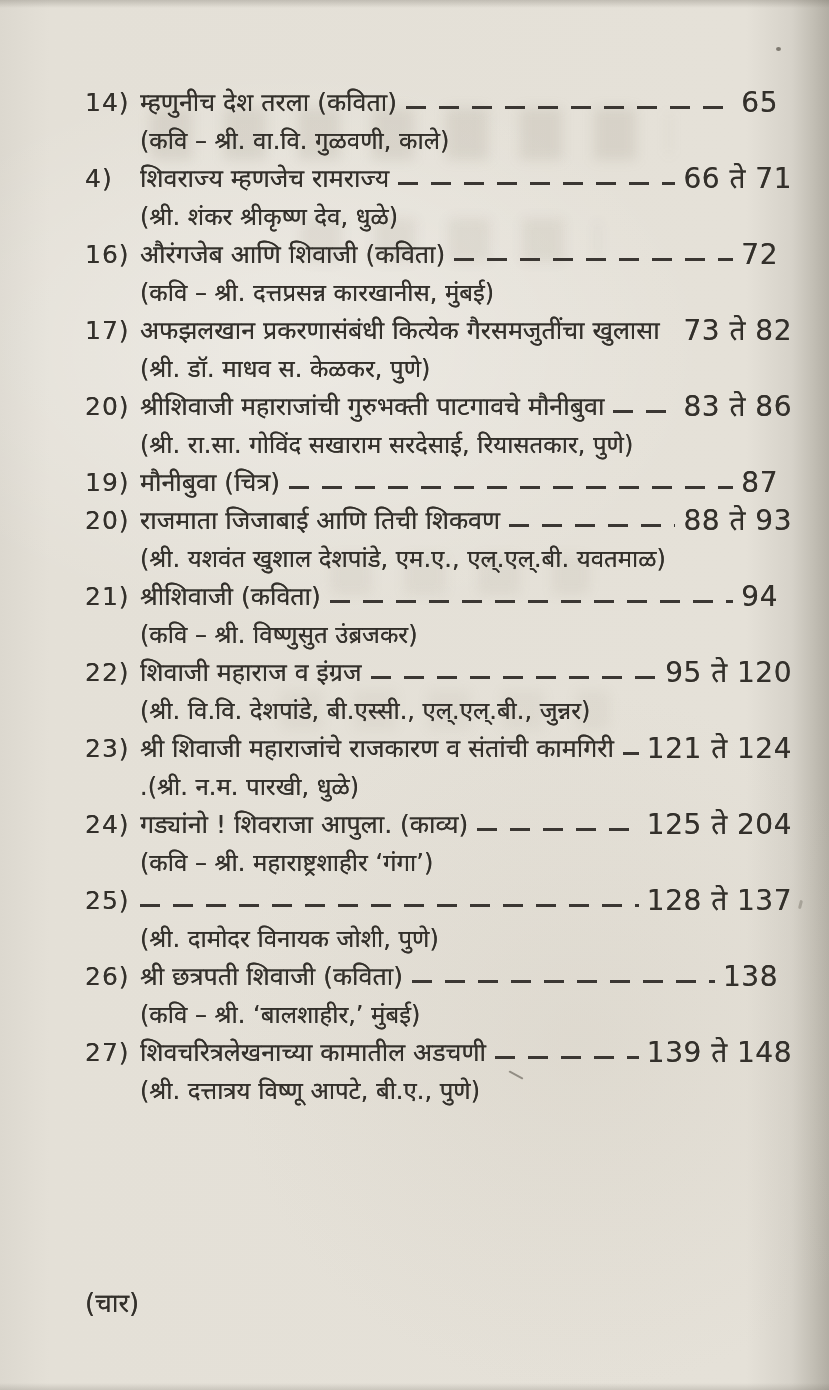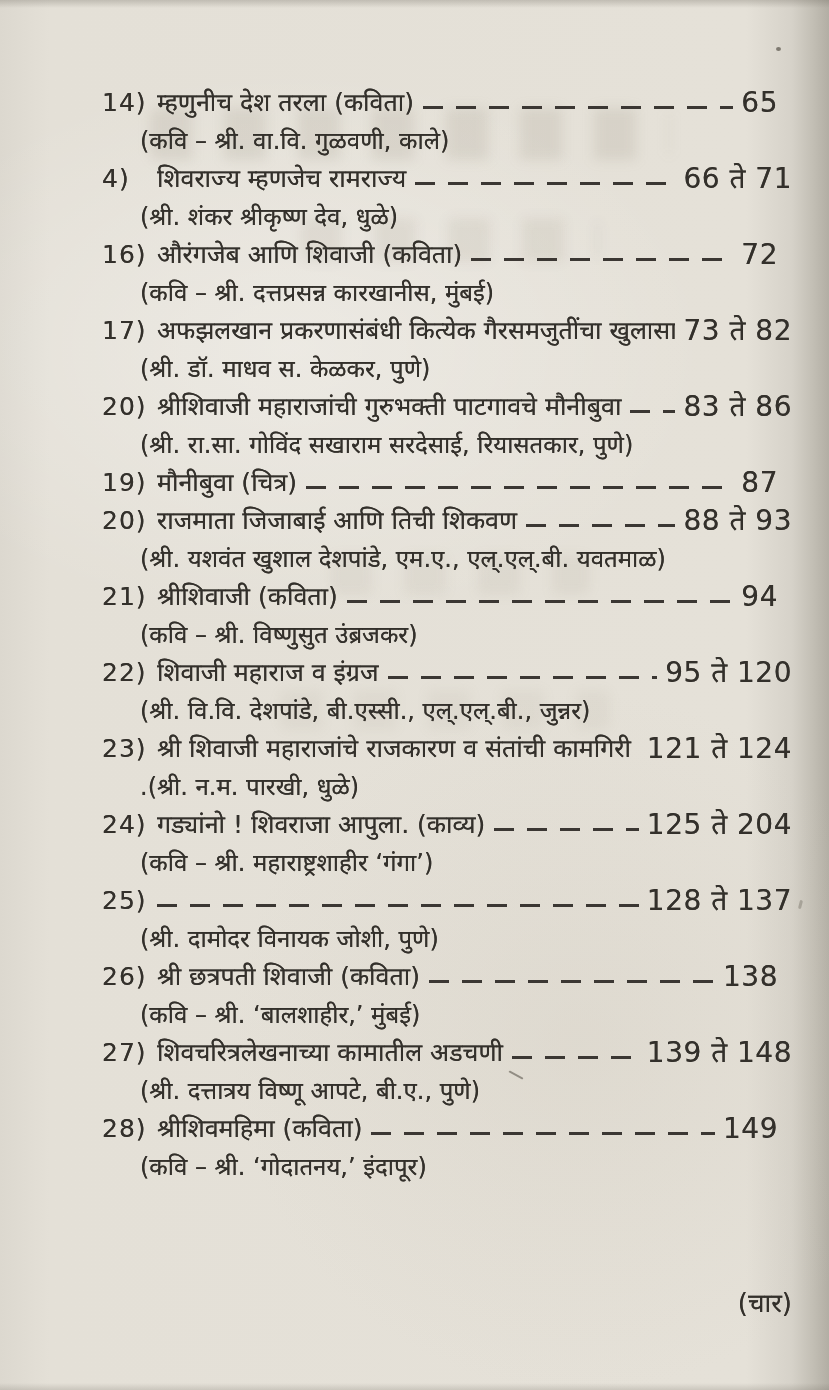--- a/index.html
+++ b/index.html
@@ -47,38 +47,37 @@
             transform:rotate(28deg);background:rgba(105,100,90,0.65);}
   .speck.s3{left:799px;top:900px;width:3px;height:9px;border-radius:2px;
             transform:rotate(14deg);background:rgba(120,115,105,0.45);}
 
   .toc{position:absolute;left:85px;right:37px;top:84px;}
   .entry{margin:0;}
   .row1{
     display:flex;align-items:center;
     font-size:25px;line-height:38px;white-space:nowrap;
     text-shadow:0 0 0.5px rgba(51,48,43,0.8);
-    margin-left:17px;
   }
   .num{flex:none;width:55px;letter-spacing:1px;}
   .title{flex:0 1 auto;overflow:hidden;padding-right:9px;}
   .leader{
     flex:1 1 0;min-width:0;height:3px;align-self:center;margin-top:8px;margin-right:8px;
     background:repeating-linear-gradient(90deg,#3b3733 0 20px,rgba(0,0,0,0) 20px 33px);
   }
   .entry.no-leader .leader{background:none;}
   .pages{flex:none;font-size:28px;letter-spacing:0.5px;}
   .pages.single{padding-right:14px;}
   .row2{
     font-size:24px;line-height:38px;padding-left:55px;white-space:nowrap;
     text-shadow:0 0 0.5px rgba(51,48,43,0.8);
   }
   .footer{
     position:absolute;left:85px;right:37px;top:1284px;
-    text-align:right;font-size:26px;
+    text-align:left;font-size:26px;
     text-shadow:0 0 0.5px rgba(51,48,43,0.8);
   }
 </style>
 </head>
 <body>
 
 <div class="page">
 
   <div class="ghost g1"></div>
   <div class="ghost g2"></div>
@@ -221,28 +220,19 @@
     <div class="entry">
       <div class="row1">
         <span class="num">27)</span>
         <span class="title">शिवचरित्रलेखनाच्या कामातील अडचणी</span>
         <span class="leader"></span>
         <span class="pages">139 ते 148</span>
       </div>
       <div class="row2">(श्री. दत्तात्रय विष्णू आपटे, बी.ए., पुणे)</div>
     </div>
 
-    <div class="entry">
-      <div class="row1">
-        <span class="num">28)</span>
-        <span class="title">श्रीशिवमहिमा (कविता)</span>
-        <span class="leader"></span>
-        <span class="pages single">149</span>
-      </div>
-      <div class="row2">(कवि – श्री. ‘गोदातनय,’ इंदापूर)</div>
-    </div>
 
 
   </div>
 
   <div class="footer">(चार)</div>
 
 </div>
 
 </body></html>

